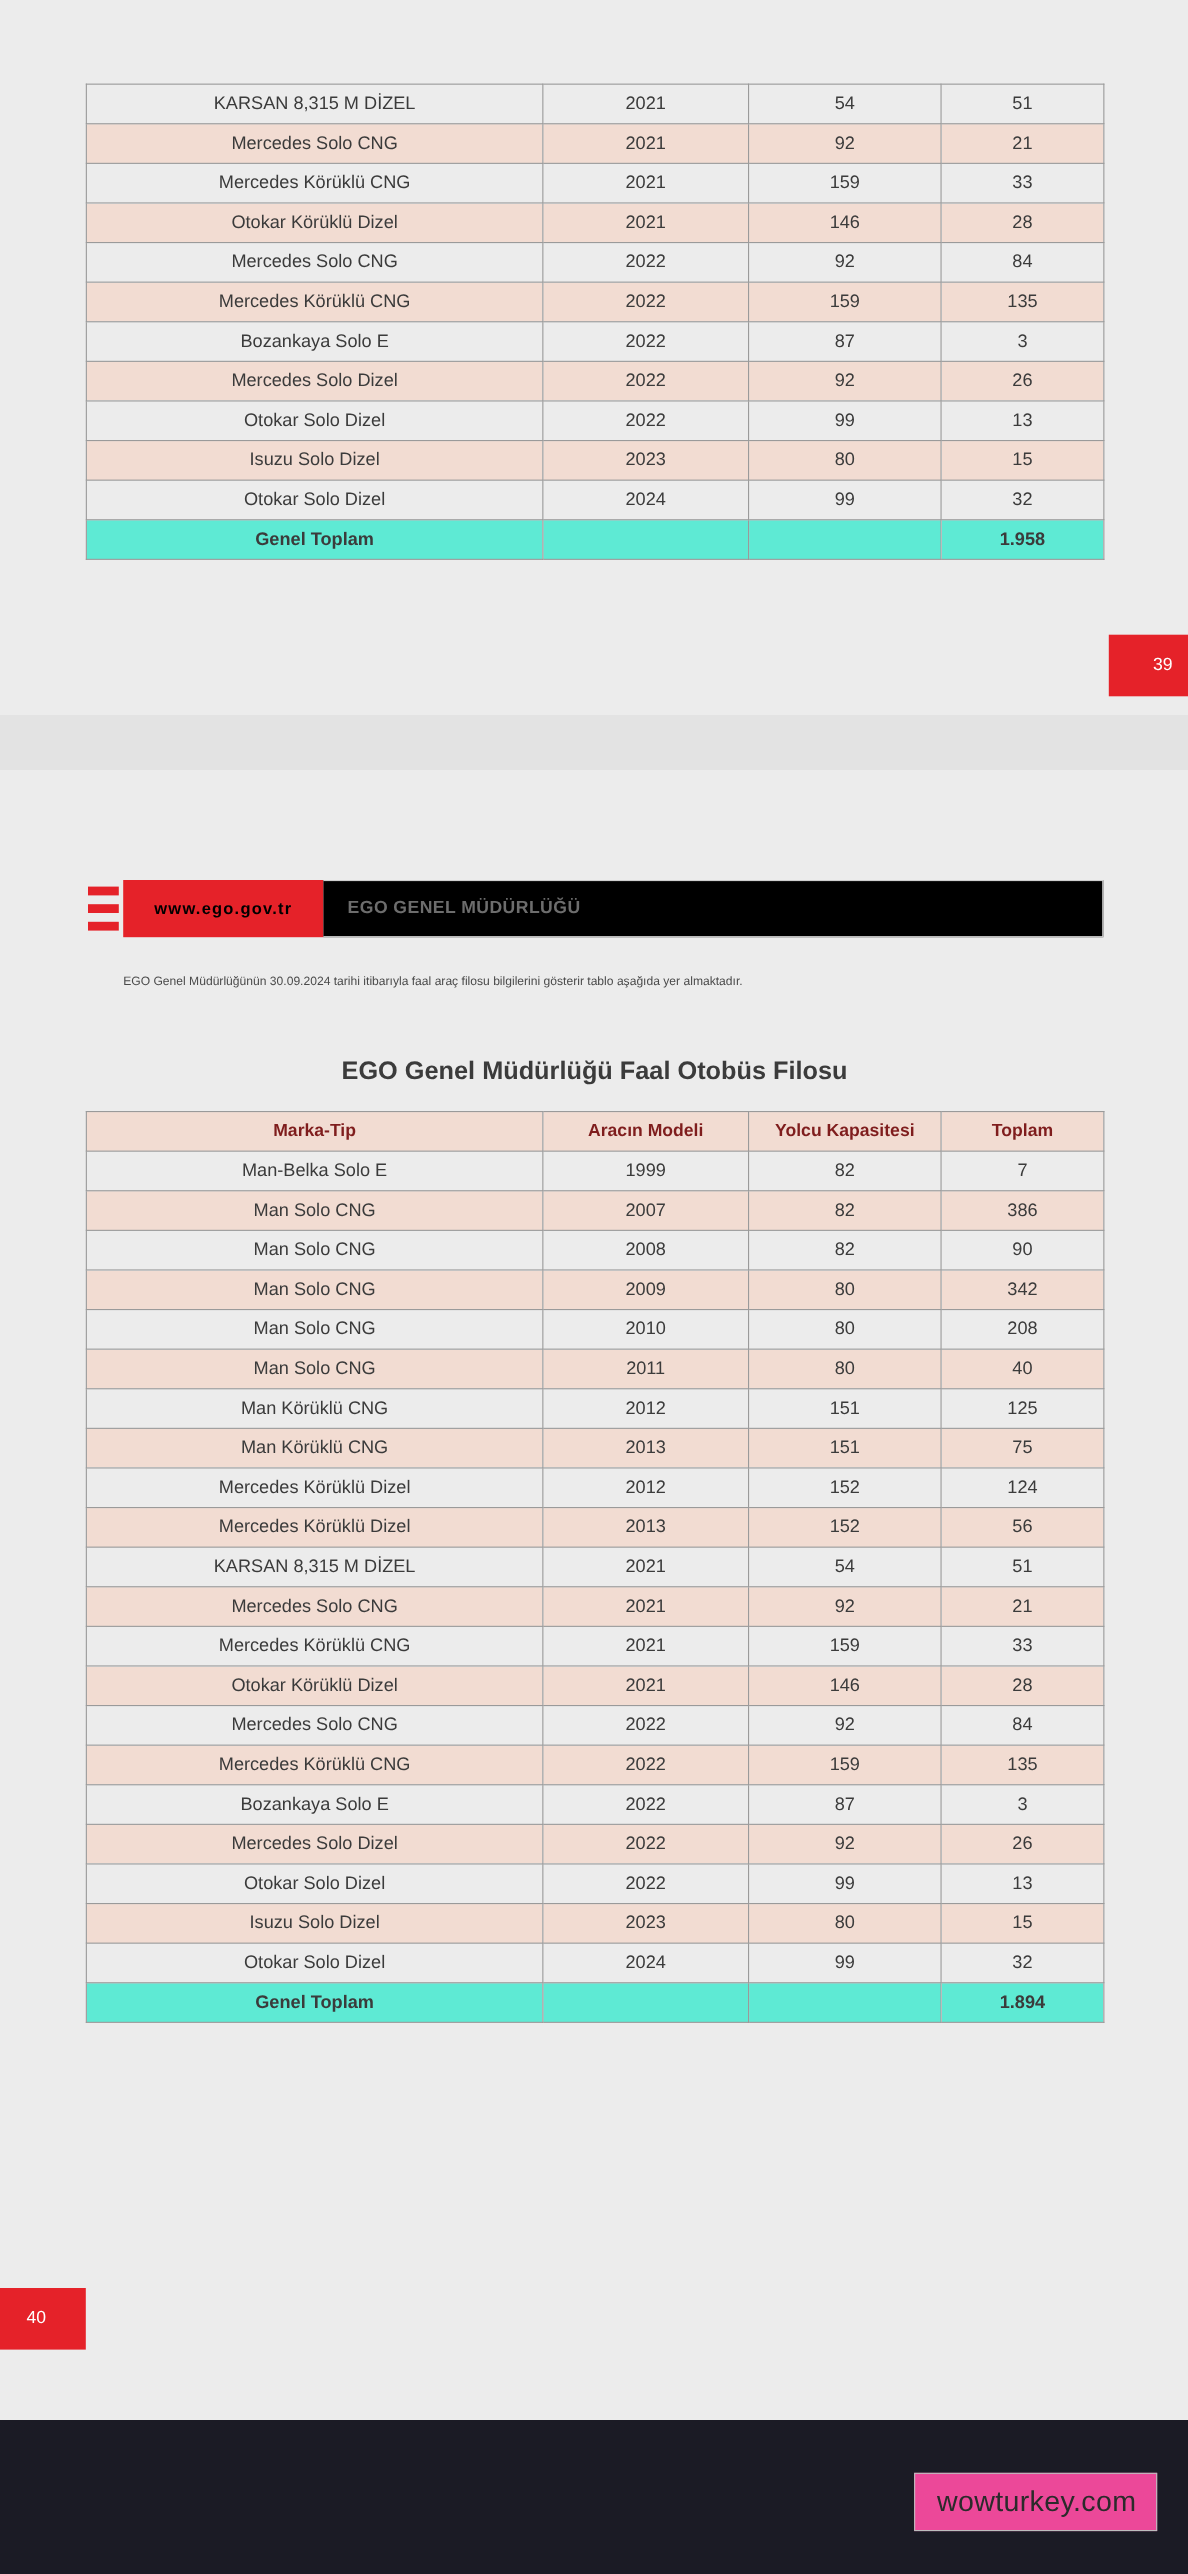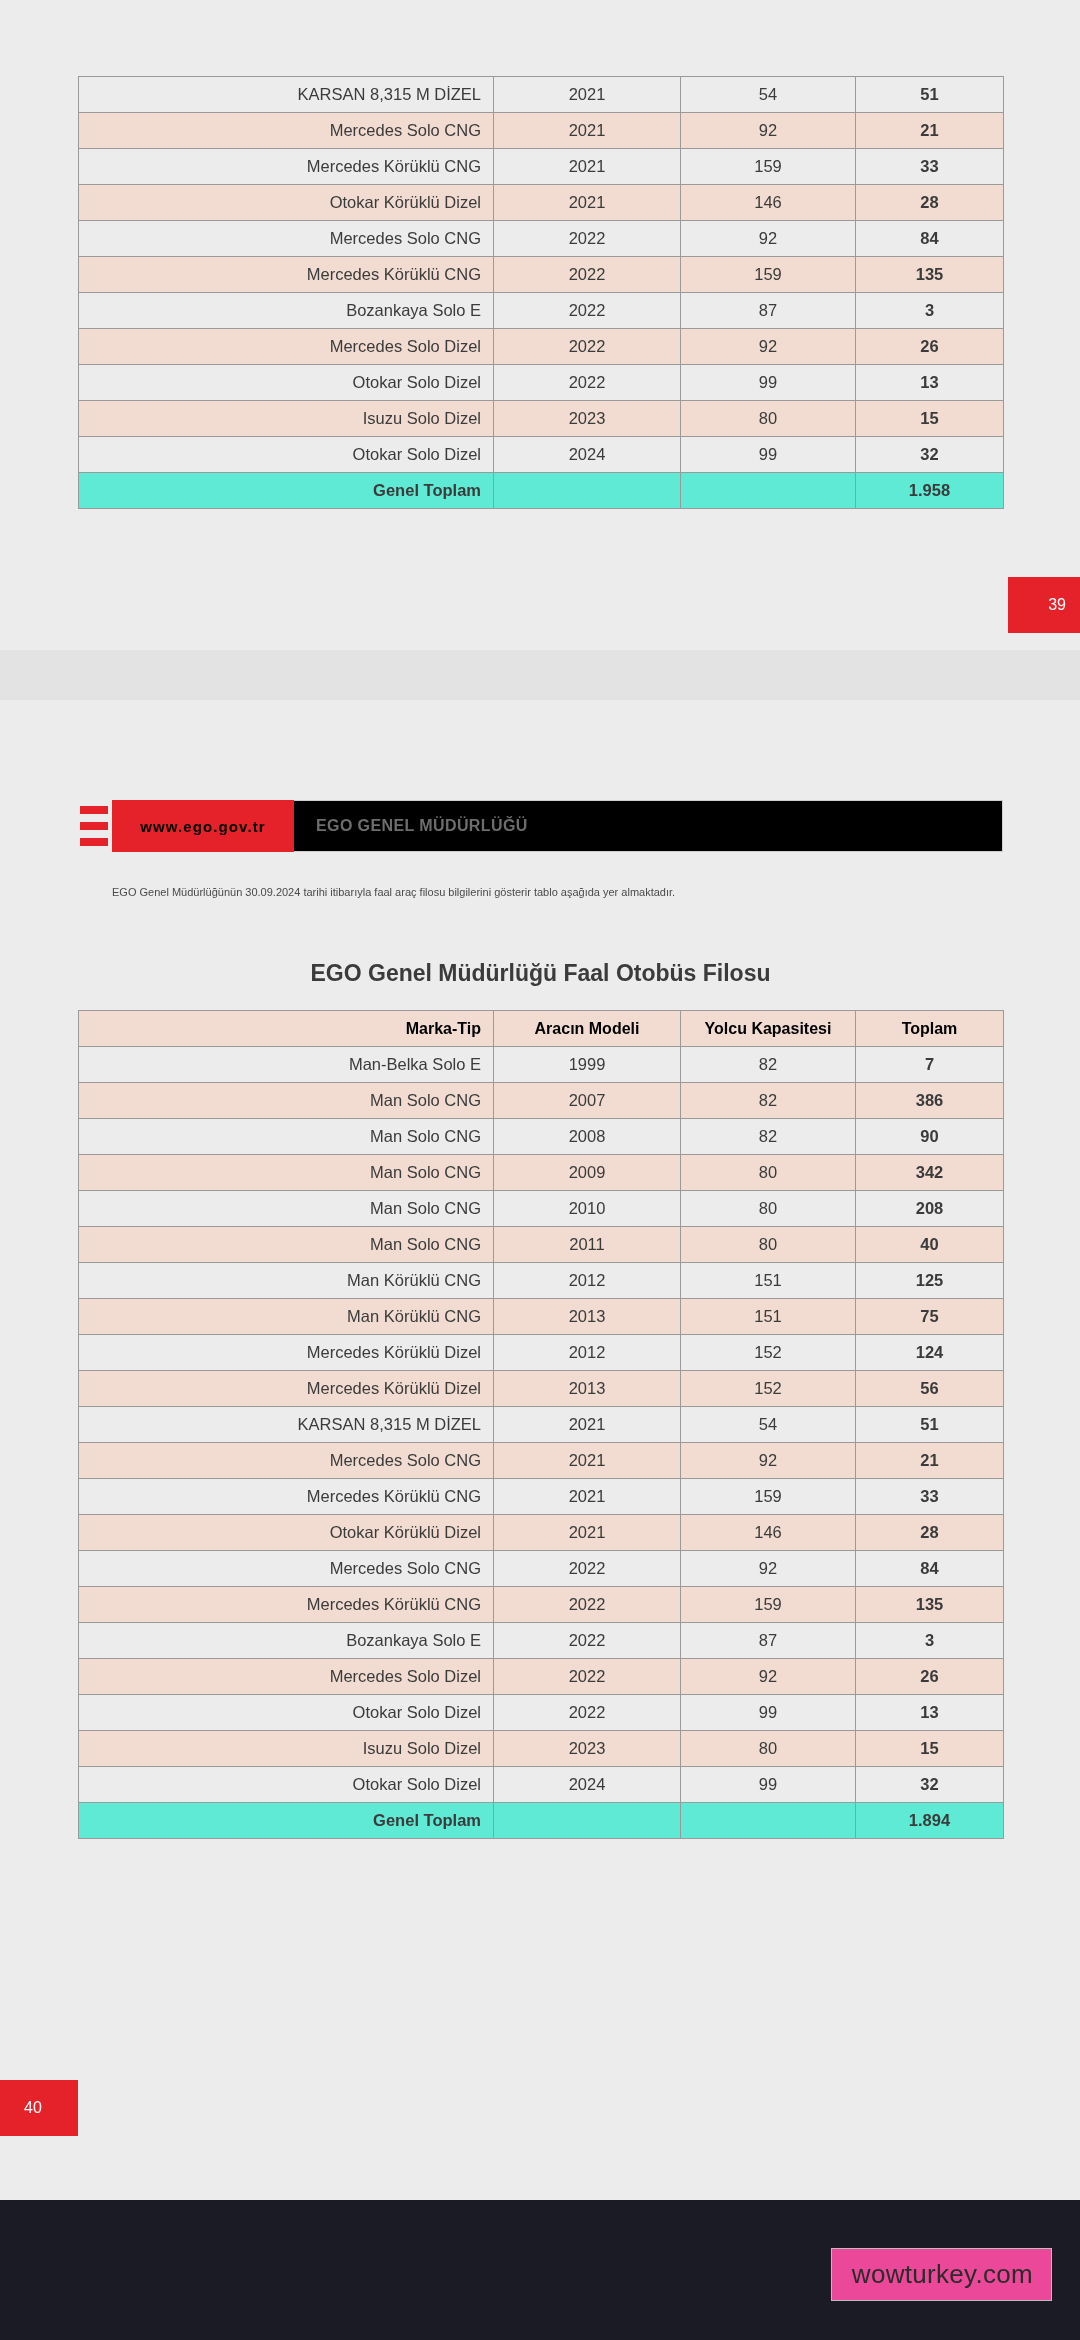--- a/index.html
+++ b/index.html
@@ -42,28 +42,28 @@
     height: 36px;
     font-size: 16.5px;
     color: #3b3b3b;
     padding: 0 12px;
     white-space: nowrap;
     overflow: hidden;
   }
   .fleet-table th {
     background: #f2dcd2;
     font-weight: bold;
-    color: #000000;
+    color: #7f1d1d;
     font-size: 16px;
   }
-  .fleet-table th.left, .fleet-table td.left { text-align: right; }
+  .fleet-table th.left, .fleet-table td.left { text-align: center; }
   .fleet-table th.ctr,  .fleet-table td.ctr  { text-align: center; }
   .fleet-table tr.odd  td { background: #ececec; }
   .fleet-table tr.even td { background: #f2dcd2; }
-  .fleet-table td.tot { font-weight: bold; }
+  .fleet-table td.tot { font-weight: normal; }
   .fleet-table tr.grand td { background: #5eead4; font-weight: bold; }
 
   #table-top { top: 76px; }
   #table-bottom { top: 1010px; }
 
   
   .page-badge {
     position: absolute;
     background: #e52229;
     color: #ffffff;

